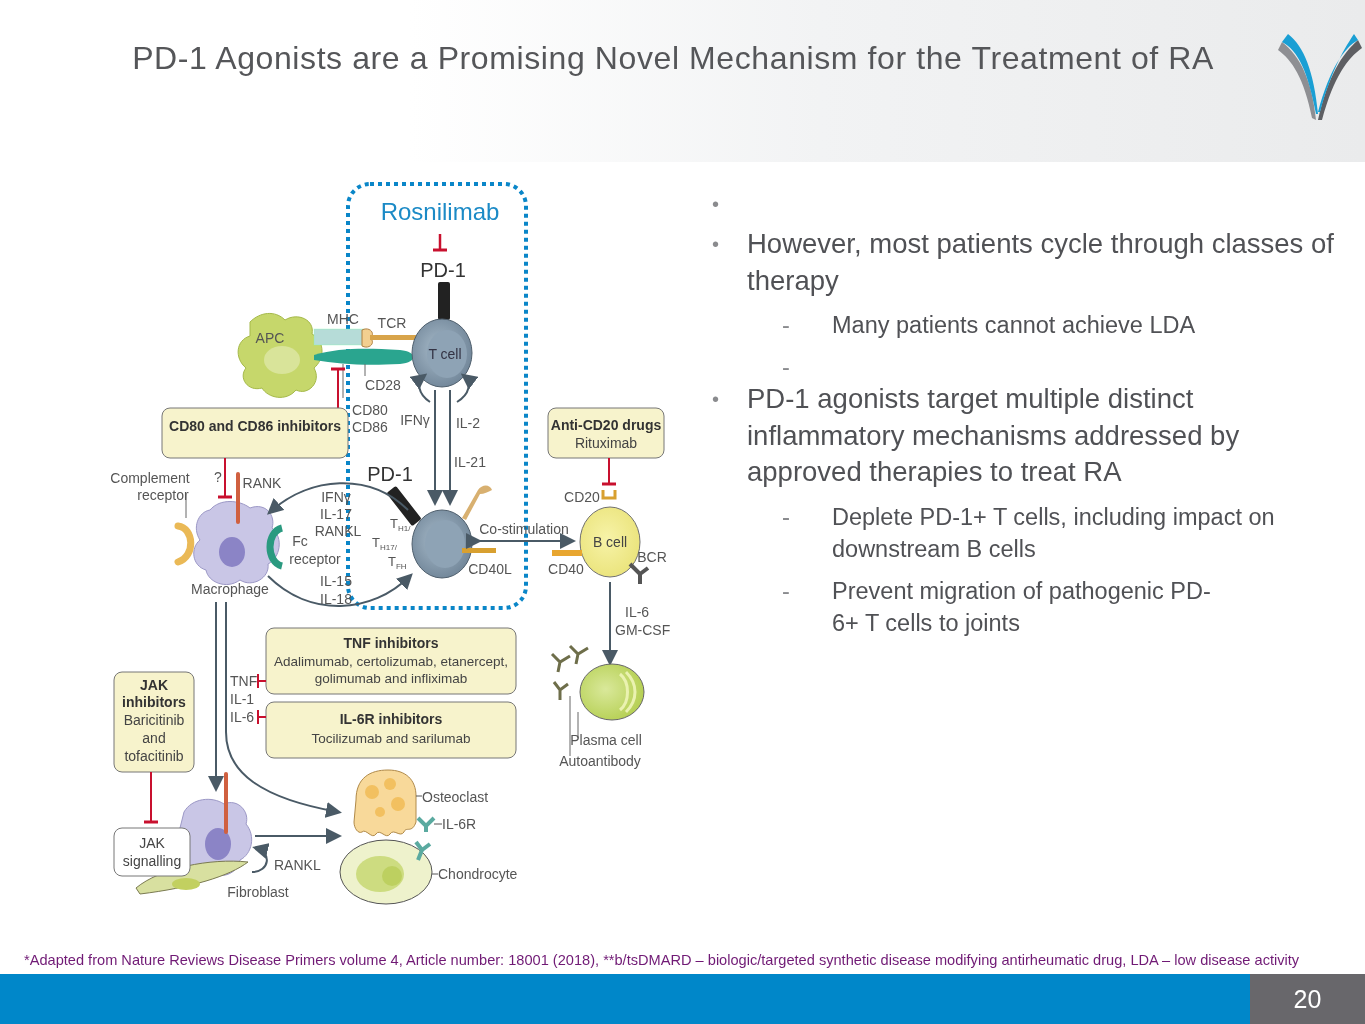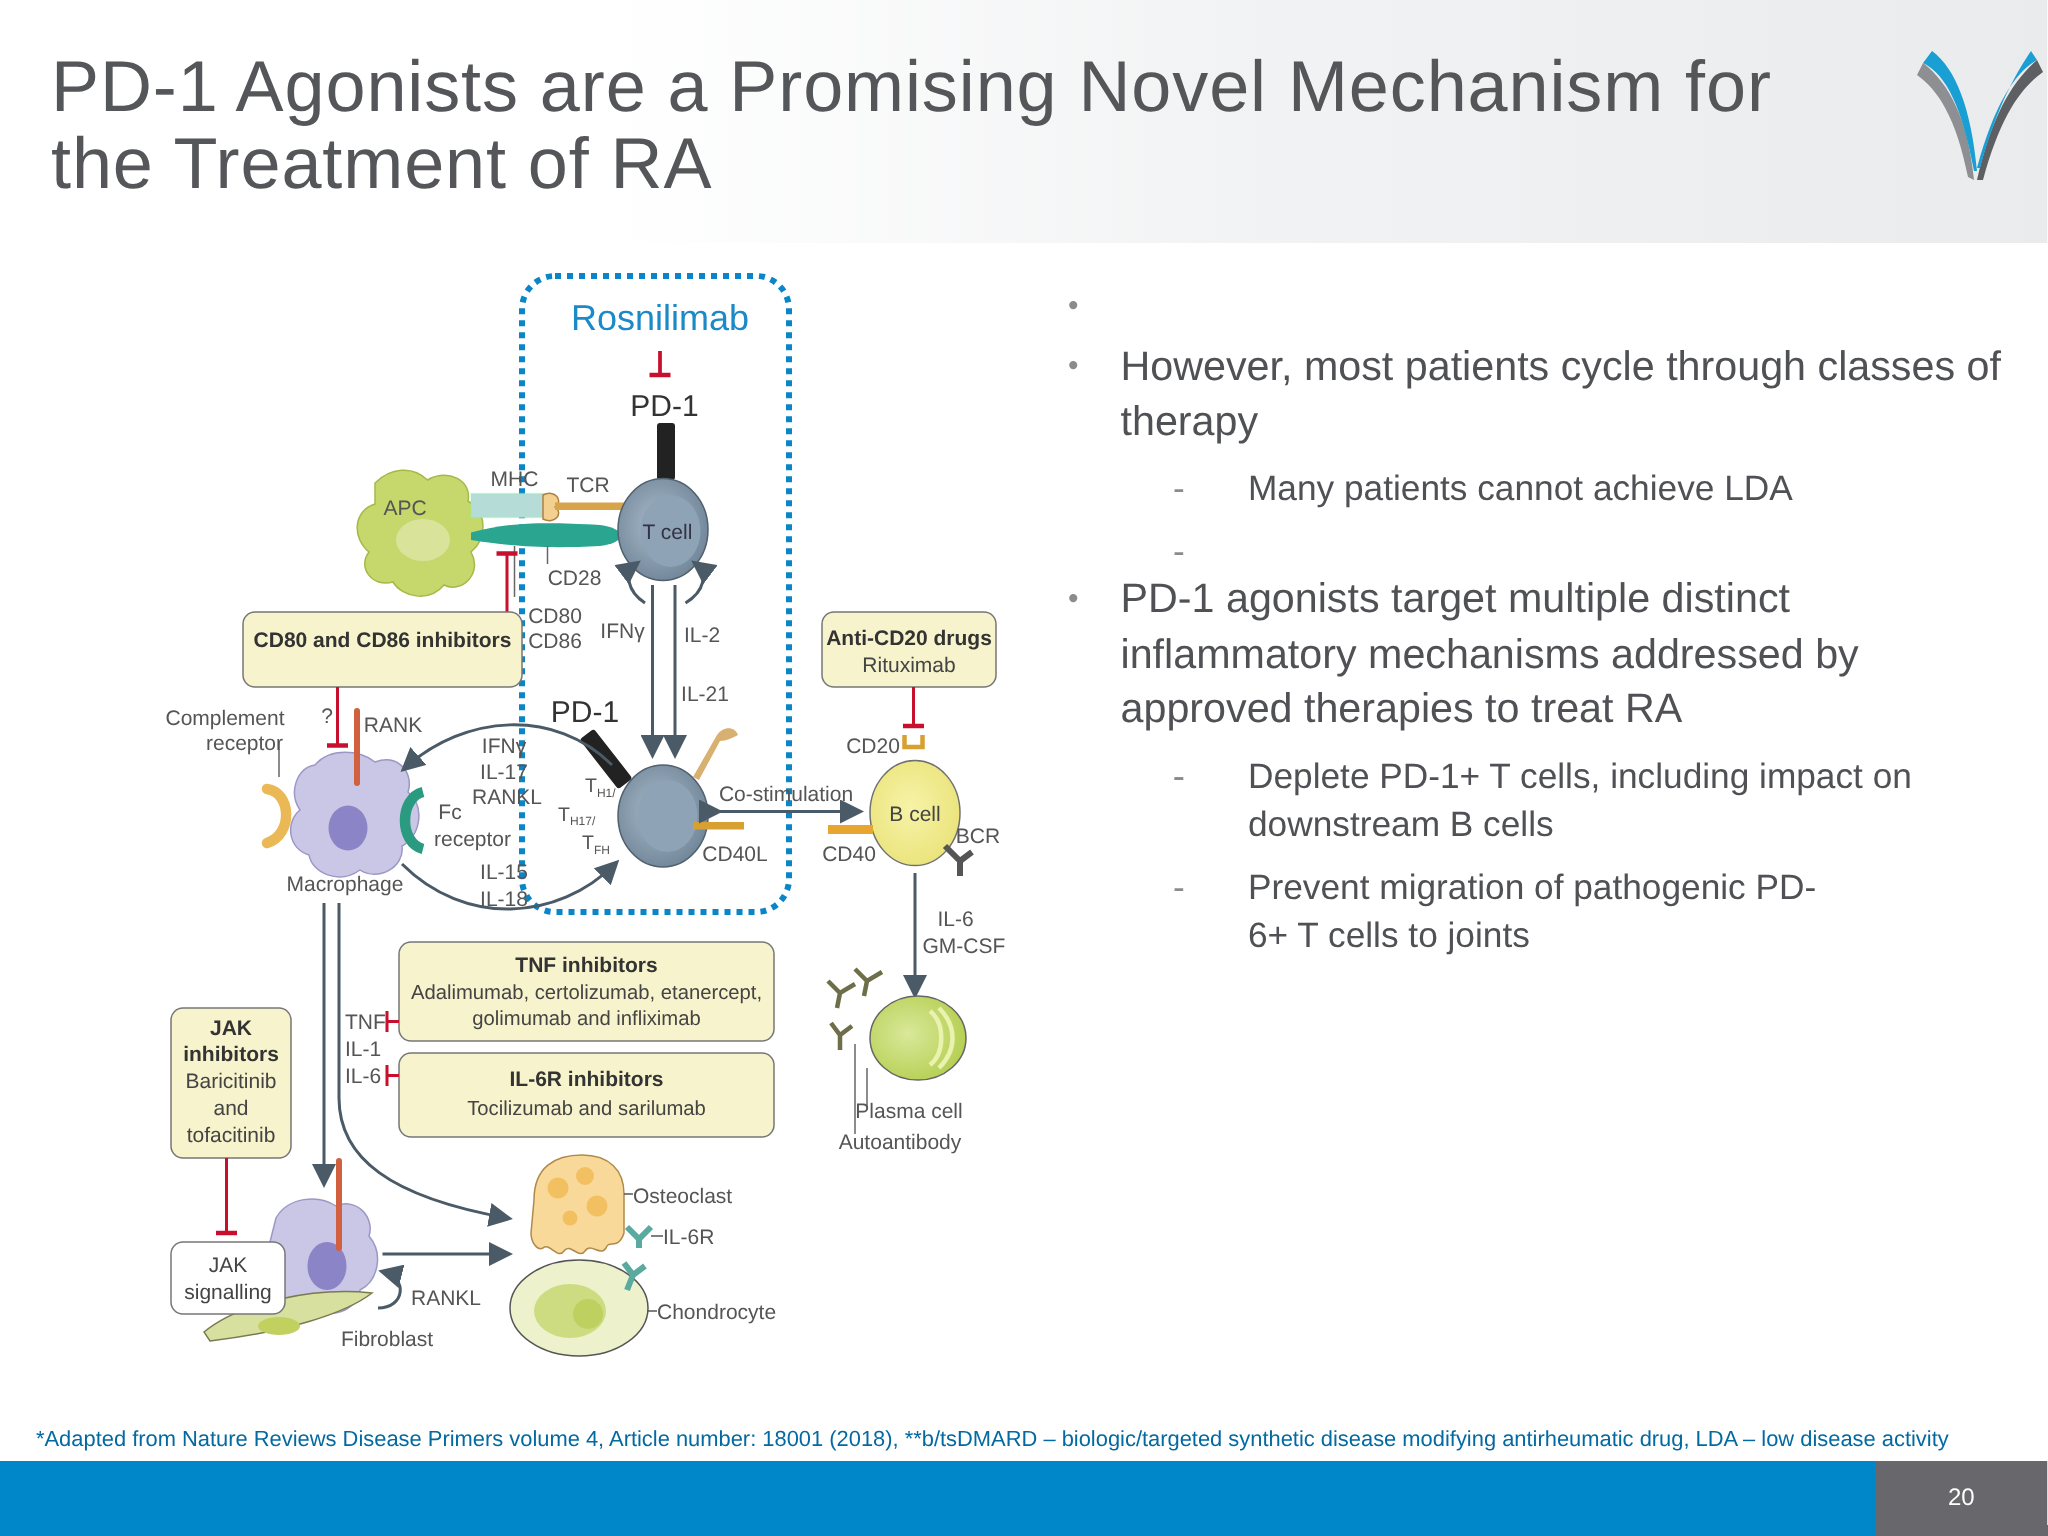--- a/index.html
+++ b/index.html
@@ -8,43 +8,43 @@
     background: #ffffff;
     font-family: "Liberation Sans", sans-serif;
     color: #4a4a4a;
   }
   .header {
     position: absolute; left: 0; top: 0; width: 1365px; height: 162px;
     background: linear-gradient(90deg, #ffffff 0%, #ffffff 30%, #f2f3f4 60%, #eaebec 100%);
   }
   .title {
     position: absolute; left: 34px; top: 33px; width: 1180px;
-    font-size: 48px; line-height: 51px; color: #555659; letter-spacing: 0.6px;
-    margin: 0; font-weight: normal;
+    font-size: 32px; line-height: 51px; color: #555659; letter-spacing: 0.6px;
+    margin: 0; font-weight: normal; text-align: right;
   }
   .logo { position: absolute; left: 1272px; top: 28px; width: 96px; height: 100px; }
 
   .diagram { position: absolute; left: 100px; top: 172px; width: 580px; height: 740px; }
   .diagram svg text { font-family: "Liberation Sans", sans-serif; }
 
   .bullets { position: absolute; left: 712px; top: 186px; width: 640px; }
   .bullet { position: relative; padding-left: 35px; font-size: 27.5px; line-height: 36.5px; color: #505155; margin-bottom: 40px; }
   .bullet .dot { position: absolute; left: 0; top: 0; color: #8a8b8e; font-size: 20px; }
   .sub { position: relative; padding-left: 85px; font-size: 23.5px; line-height: 32px; color: #505155; margin-top: 10px; }
   .sub .dash { position: absolute; left: 35px; top: 0; color: #8a8b8e; }
   .subs { margin-top: 2px; }
 
   .footnote {
     position: absolute; left: 24px; top: 952px; width: 1340px;
-    font-size: 14.6px; color: #0369a1; white-space: nowrap;
+    font-size: 14.6px; color: #701a75; white-space: nowrap;
   }
   .footer-bar { position: absolute; left: 0; top: 974px; width: 1250px; height: 50px; background: #0087c9; }
   .page-box {
     position: absolute; left: 1250px; top: 974px; width: 115px; height: 50px; background: #68676b;
-    color: #ffffff; font-size: 16px; line-height: 50px; text-align: center;
+    color: #ffffff; font-size: 25px; line-height: 50px; text-align: center;
   }
 </style>
 </head>
 <body>
 
 <div class="header">
   <h1 class="title">PD-1 Agonists are a Promising Novel Mechanism for the Treatment of RA</h1>
   <svg class="logo" viewBox="0 0 96 100">
     <path d="M6 22 C20 32 32 50 40 90 L44 92 C40 52 28 28 10 14 Z" fill="#8e8f93"></path>
     <path d="M10 14 C26 22 36 44 44 86 L46 86 C42 44 32 18 16 6 Z" fill="#1a9fd4"></path>

